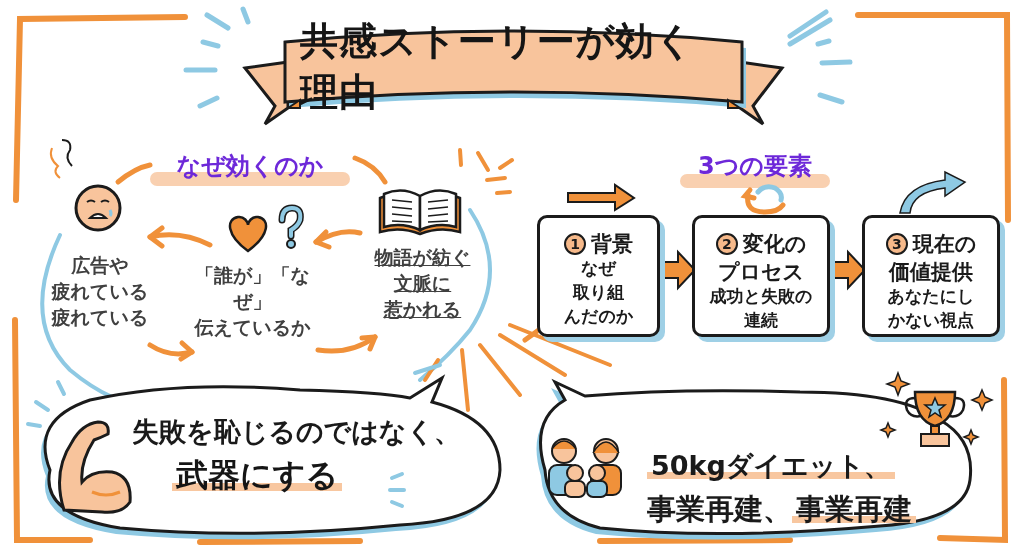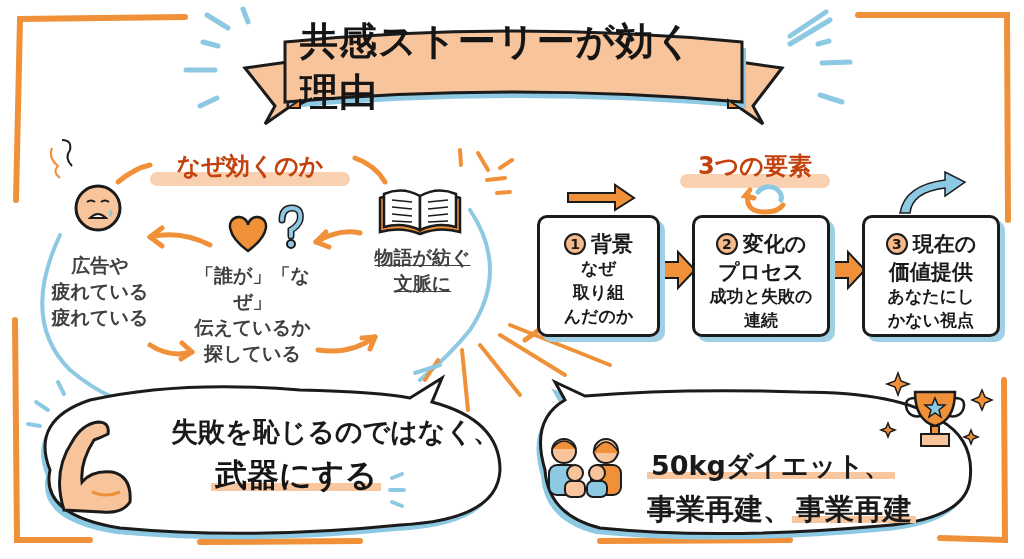--- a/index.html
+++ b/index.html
@@ -13,21 +13,21 @@
   .center { text-align: center; }
 
   
   .banner-text {
     position: absolute; left: 300px; top: 38px; width: 430px; height: 58px;
     display: flex; align-items: center; justify-content: center;
     font-size: 38px; font-weight: bold; letter-spacing: 1px; color: #151515;
   }
 
   .section-heading {
-    position: absolute; font-size: 24px; font-weight: bold; color: #c2410c;
+    position: absolute; font-size: 24px; font-weight: bold; color: #6d28d9;
     display: flex; align-items: center; justify-content: center;
   }
 
   .node-text { font-size: 19px; line-height: 26px; font-weight: bold; color: #404040; }
 
   .step-box {
     position: absolute; background: #fff; border: 3px solid #1b1b1b; border-radius: 10px;
     box-shadow: 5px 5px 0 #9fd0e6;
     display: flex; flex-direction: column; align-items: center; padding-top: 12px;
   }
@@ -231,26 +231,26 @@
 
 <div class="abs center node-text" style="left:35px; top:252px; width:130px;">
   <div>広告や</div>
   <div>疲れている</div>
   <div>疲れている</div>
 </div>
 
 <div class="abs center node-text" style="left:185px; top:262px; width:135px;">
   <div>「誰が」「なぜ」</div>
   <div>伝えているか</div>
-  <div>探している</div>
 </div>
 
 <div class="abs center node-text" style="left:355px; top:244px; width:135px;text-decoration:underline;">
   <div>物語が紡ぐ</div>
   <div>文脈に</div>
+  <div>惹かれる</div>
 </div>
 
 <div class="section-heading" style="left:680px; top:146px; width:150px; height:40px;">3つの要素</div>
 
 <div class="step-box" style="left:537px; top:215px; width:123px; height:122px;">
   <div class="step-title">
     <span class="step-num">1</span>
     <span>背景</span>
   </div>
   <div class="step-sub">なぜ</div>
@@ -271,21 +271,21 @@
 <div class="step-box" style="left:862px; top:215px; width:138px; height:122px;">
   <div class="step-title">
     <span class="step-num">3</span>
     <span>現在の</span>
   </div>
   <div class="step-title">価値提供</div>
   <div class="step-sub">あなたにし</div>
   <div class="step-sub">かない視点</div>
 </div>
 
-<div class="abs" style="left:132px; top:412px; width:350px;margin-left:39px;">
+<div class="abs" style="left:132px; top:412px; width:350px;">
   <div style="font-size:27px; font-weight:bold; line-height:40px;">失敗を恥じるのではなく、</div>
   <div class="bubble-text-big" style="padding-left:40px;"><span class="hl">武器にする</span></div>
 </div>
 
 <div class="abs" style="left:647px; top:418px; width:300px;">
   <div style="font-size:27px; font-weight:bold; line-height:42px;margin-top:27px;"><span class="hl">50kgダイエット、</span></div>
   <div style="font-size:29px; font-weight:bold; line-height:44px;">
     <span>事業再建、</span><span class="hl">事業再建</span>
   </div>
 </div>

